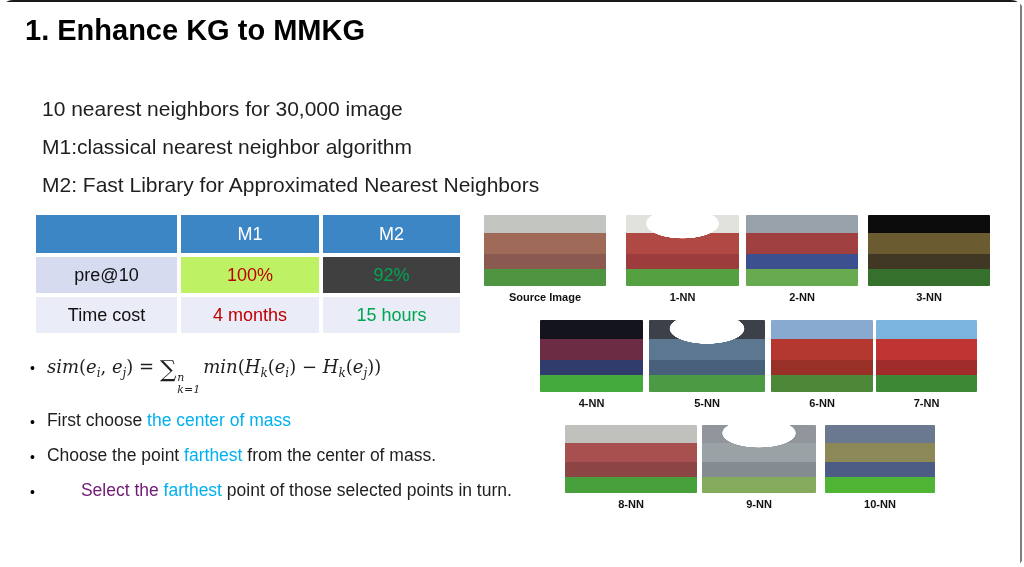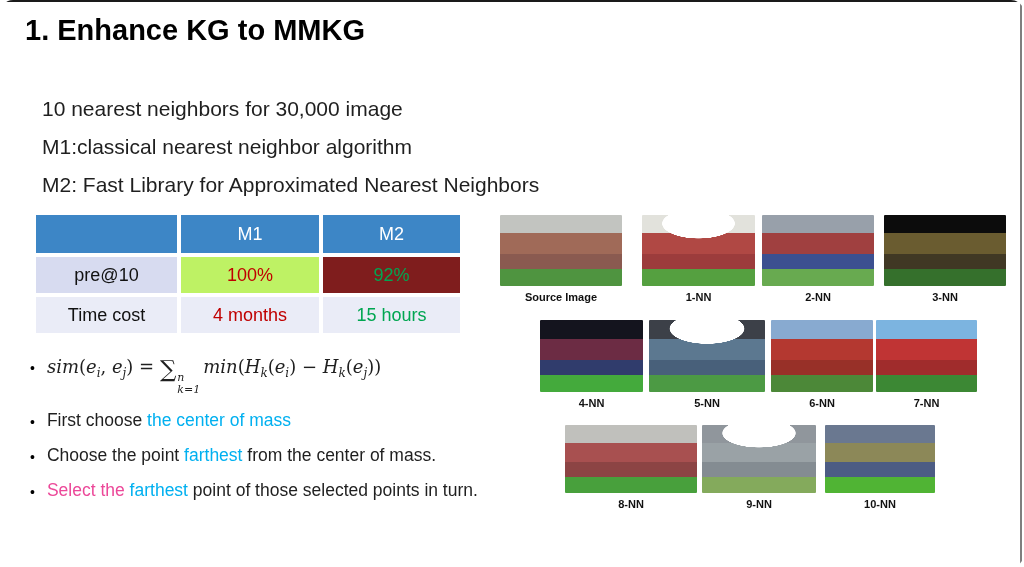--- a/index.html
+++ b/index.html
@@ -25,21 +25,21 @@
   .dot{font-size:14px;margin:2px 12px 0 2px;flex:0 0 auto;}
   .formula{font-family:"DejaVu Serif",serif;font-size:18px;white-space:nowrap;}
   .seg-i{font-style:italic;}
   .seg-sub{font-style:italic;font-size:12px;vertical-align:-4px;}
   .seg-sigma{font-size:23px;vertical-align:-4px;}
   .lim{display:inline-flex;flex-direction:column;font-size:11px;font-style:italic;
        line-height:1.05;vertical-align:-8px;margin:0 3px 0 1px;}
 
   
   .g-row{position:absolute;display:flex;}
-  .g-row1{left:500px;top:215px;}
+  .g-row1{left:484px;top:215px;}
   .g-row2{left:540px;top:320px;}
   .g-row3{left:565px;top:425px;}
   .thumb{display:flex;flex-direction:column;}
   .photo{width:100%;border-radius:1px;}
   .g-row1 .photo{height:71px;} .g-row2 .photo{height:72px;} .g-row3 .photo{height:68px;}
   .cap{margin-top:5px;text-align:center;font-size:11px;font-weight:bold;}
   .g-r1-c1{width:122px;margin-right:12px;} .g-r1-c2{width:113px;margin-right:7px;padding-left:8px;}
   .g-r1-c3{width:112px;margin-right:10px;} .g-r1-c4{width:122px;}
   .g-r2-c1{width:103px;margin-right:6px;} .g-r2-c2{width:116px;margin-right:6px;}
   .g-r2-c3{width:102px;margin-right:3px;} .g-r2-c4{width:101px;}
@@ -61,21 +61,21 @@
     <div>M2: Fast Library for Approximated Nearest Neighbors</div>
   </div>
 
   <div class="tbl">
     <div class="th" style="background: rgb(61, 134, 198); color: rgb(255, 255, 255);"></div>
     <div class="th" style="background: rgb(61, 134, 198); color: rgb(255, 255, 255);">M1</div>
     <div class="th" style="background: rgb(61, 134, 198); color: rgb(255, 255, 255);">M2</div>
 
     <div class="tl rA" style="background: rgb(215, 219, 240); color: rgb(17, 17, 17);">pre@10</div>
     <div class="tv rA" style="background: #bef264; color: rgb(192, 0, 0);">100%</div>
-    <div class="tv rA" style="background: #7f1d1d; color: rgb(0, 166, 81);">92%</div>
+    <div class="tv rA" style="background: #404040; color: rgb(0, 166, 81);">92%</div>
 
     <div class="tl rB" style="background: rgb(234, 236, 247); color: rgb(17, 17, 17);">Time cost</div>
     <div class="tv rB" style="background: rgb(234, 236, 247); color: rgb(192, 0, 0);">4 months</div>
     <div class="tv rB" style="background: rgb(234, 236, 247); color: rgb(0, 166, 81);">15 hours</div>
   </div>
 
   <ul class="bullets" id="bullet-list">
     <li class="formula-line">
       <span class="dot">•</span>
       <span class="formula" id="formula" style="color: rgb(31, 31, 31);"><span class="seg-i">sim</span><span class="seg-n">(</span><span class="seg-i">e</span><span class="seg-sub">i</span><span class="seg-n">, </span><span class="seg-i">e</span><span class="seg-sub">j</span><span class="seg-n">) = </span><span class="seg-sigma">∑</span><span class="lim">
@@ -86,21 +86,21 @@
   <li>
         <span class="dot">•</span>
         <span><span style="color: rgb(31, 31, 31);">First choose </span><span style="color: rgb(0, 176, 240);">the center of mass</span></span>
       </li>
       <li>
         <span class="dot">•</span>
         <span><span style="color: rgb(31, 31, 31);">Choose the point </span><span style="color: rgb(0, 176, 240);">farthest</span><span style="color: rgb(31, 31, 31);"> from the center of mass.</span></span>
       </li>
       <li>
         <span class="dot">•</span>
-        <span><span style="color: #ec4899;">Select the </span><span style="color: rgb(0, 176, 240);">farthest</span><span style="color: rgb(31, 31, 31);"> point of those selected points in turn.</span></span>
+        <span><span style="color: #701a75; margin-left: 34px;">Select the </span><span style="color: rgb(0, 176, 240);">farthest</span><span style="color: rgb(31, 31, 31);"> point of those selected points in turn.</span></span>
       </li>
     </ul>
 
   <div id="gallery">
       <div class="g-row g-row1">
         <div class="thumb g-r1-c1">
           <div class="photo" style="background: linear-gradient(rgb(194, 196, 192) 0px, rgb(194, 196, 192) 26%, rgb(160, 106, 88) 26%, rgb(160, 106, 88) 55%, rgb(138, 90, 80) 55%, rgb(138, 90, 80) 76%, rgb(79, 148, 64) 76%, rgb(79, 148, 64) 100%);"></div>
           <div class="cap" style="color: rgb(17, 17, 17);">Source Image</div>
         </div>
         <div class="thumb g-r1-c2">

